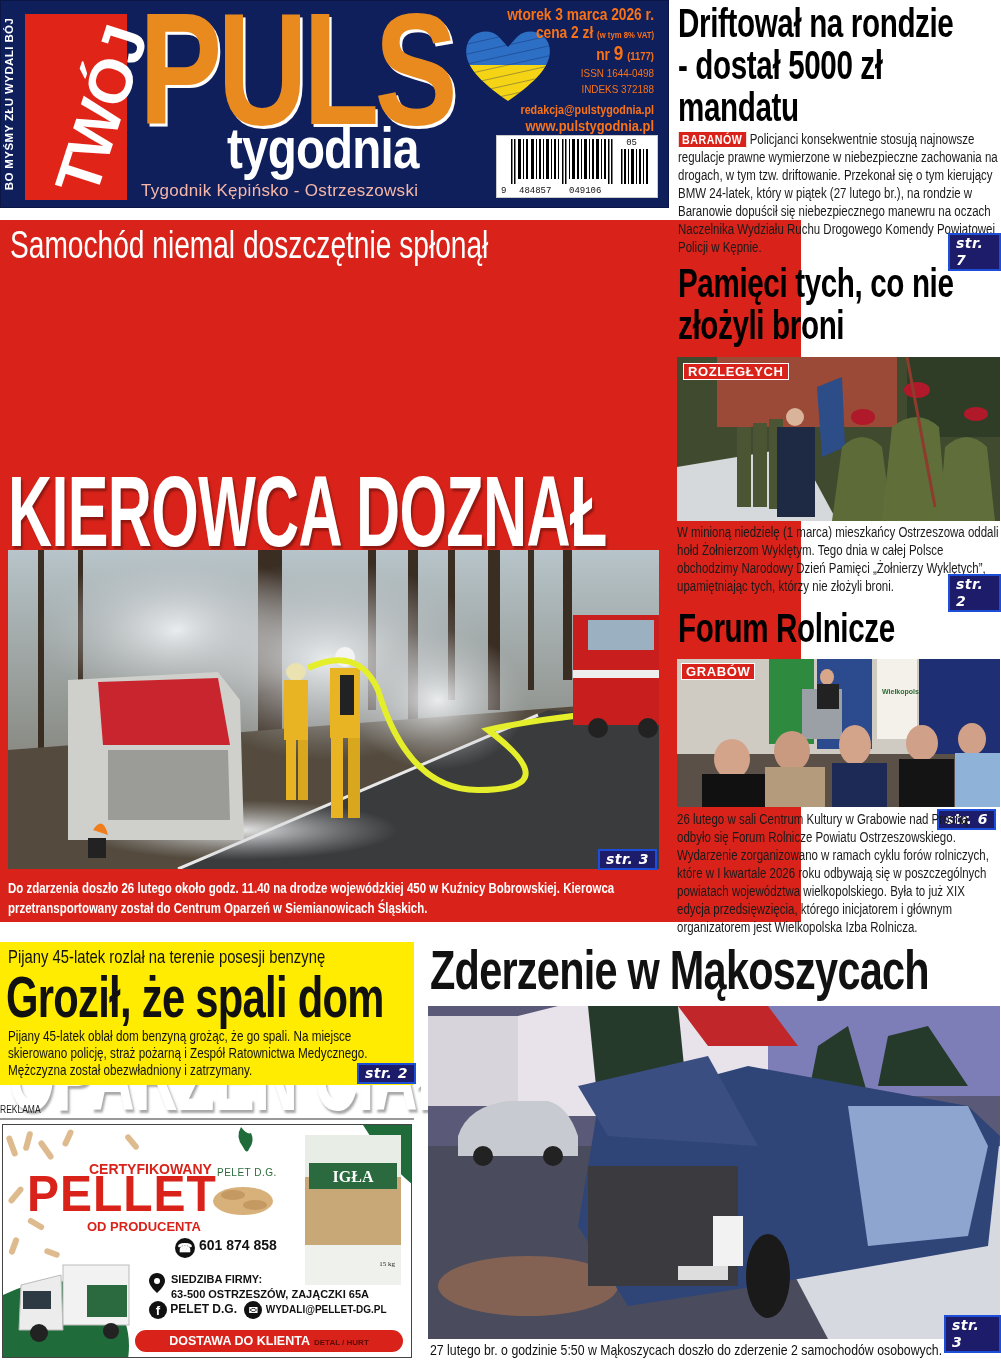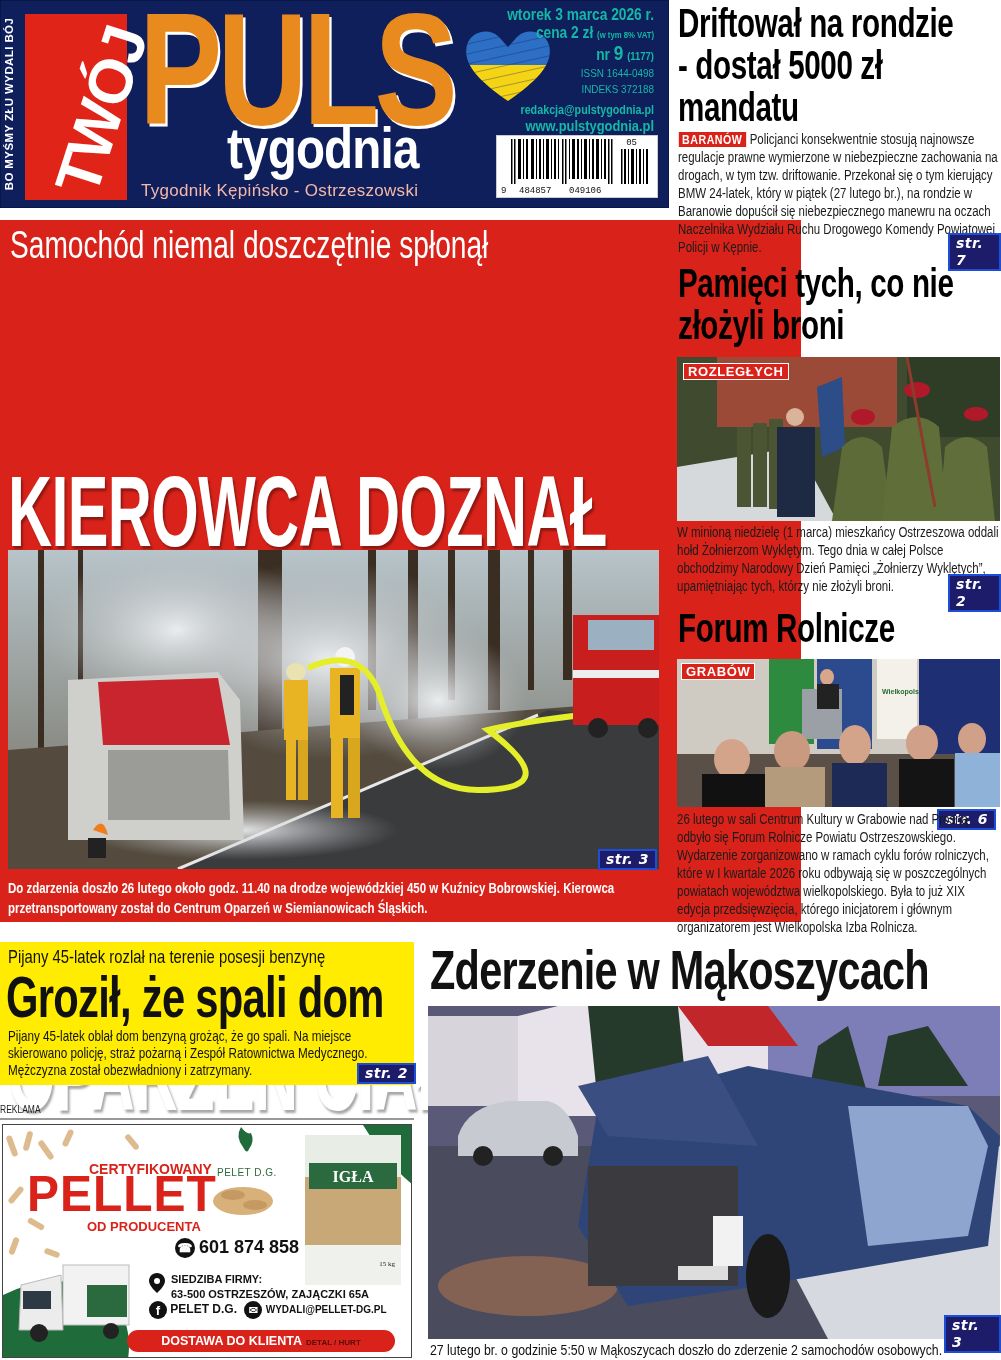--- a/index.html
+++ b/index.html
@@ -16,21 +16,21 @@
      color: #fff; font-size: 11.5px; font-weight: bold; letter-spacing: 0.4px; white-space: nowrap; width: 190px; text-align: center; }
   #twoj-box { left: 24px; top: 13px; width: 102px; height: 186px; background: #e02418; }
   #twoj { left: 40px; top: 180px; transform: rotate(-72deg); transform-origin: left top; color: #fff; font-weight: 900;
      font-size: 62px; letter-spacing: -2px; white-space: nowrap; font-family: "Liberation Sans", sans-serif; }
   #puls { left: 138px; top: -12px; color: #e98a1e; font-weight: 900; font-size: 160px; letter-spacing: -6px;
      font-family: "Liberation Sans", sans-serif; line-height: 1; text-shadow: 3px 3px 0 #fff; transform: scaleX(0.78); transform-origin: left top; white-space: nowrap; }
   #tygodnia { left: 226px; top: 118px; color: #fff; font-weight: 900; font-size: 58px; line-height: 1; letter-spacing: -1px;
      font-family: "Liberation Sans", sans-serif; transform: scaleX(0.82); transform-origin: left top; white-space: nowrap; }
   #subtitle { left: 140px; top: 180px; color: #f5b7a8; font-size: 17px; font-weight: normal; white-space: nowrap; letter-spacing: 0.3px; }
   #heart { left: 462px; top: 24px; width: 90px; height: 80px; }
-  #issue-info { right: 14px; top: 5px; width: 190px; text-align: right; color: #14b8a6; }
+  #issue-info { right: 14px; top: 5px; width: 190px; text-align: right; color: #f97316; }
   #issue-info .date { font-size: 16px; font-weight: bold; transform: scaleX(0.86); transform-origin: right top; white-space: nowrap; }
   #issue-info .price { font-size: 16px; font-weight: bold; white-space: nowrap; transform: scaleX(0.86); transform-origin: right top; }
   #issue-info .small { font-size: 9px; font-weight: bold; }
   #issue-info .nr { font-size: 16px; font-weight: bold; white-space: nowrap; transform: scaleX(0.86); transform-origin: right top; }
   #issue-info .meta { font-size: 11.5px; line-height: 16px; transform: scaleX(0.86); transform-origin: right top; white-space: nowrap; }
   #issue-info .email { font-size: 12.5px; font-weight: bold; margin-top: 6px; transform: scaleX(0.86); transform-origin: right top; white-space: nowrap; }
   #issue-info .www { font-size: 15px; font-weight: bold; transform: scaleX(0.86); transform-origin: right top; white-space: nowrap; }
   #barcode { left: 495px; top: 134px; width: 162px; height: 63px; background: #fff; border: 1px solid #ccc; }
   #barcode .bars { position: absolute; left: 10px; top: 3px; width: 144px; height: 45px; }
   #barcode .num { position: absolute; bottom: 1px; font-size: 9px; font-family: "Liberation Mono", monospace; color: #111; }
@@ -73,25 +73,25 @@
 
   #reklama { left: 0; top: 1104px; font-size: 10px; color: #222; transform: scaleX(0.85); transform-origin: left top; }
   #ad-rule { left: 0; top: 1118px; width: 414px; height: 2px; background: #999; }
 
   
   #ad { left: 2px; top: 1124px; width: 410px; height: 234px; background: #fff; border: 1px solid #444; overflow: hidden; }
   #ad .certy { position: absolute; left: 86px; top: 36px; color: #d9231a; font-weight: bold; font-size: 14px; }
   #ad .pellet { position: absolute; left: 24px; top: 40px; color: #d9231a; font-weight: bold; font-size: 50px; letter-spacing: 1px; transform: scaleX(0.96); transform-origin: left top; }
   #ad .odprod { position: absolute; left: 84px; top: 94px; color: #d9231a; font-weight: bold; font-size: 13px; }
   #ad .brand { position: absolute; left: 214px; top: 42px; color: #2b6b3b; font-size: 10px; letter-spacing: 0.5px; }
-  #ad .phone { position: absolute; left: 196px; top: 112px; font-weight: bold; font-size: 18px; color: #111; }
+  #ad .phone { position: absolute; left: 196px; top: 112px; font-weight: bold; font-size: 14px; color: #111; }
   #ad .siedz { position: absolute; left: 168px; top: 147px; font-weight: bold; font-size: 11px; color: #111; line-height: 15px; }
   #ad .fbrow { position: absolute; left: 146px; top: 176px; font-weight: bold; font-size: 12px; color: #111; white-space: nowrap; }
   #ad .fbrow .mail { font-size: 10px; }
-  #ad .delivery { position: absolute; left: 124px; top: 205px; width: 268px; height: 22px; background: #d9231a; border-radius: 11px; color: #fff;
+  #ad .delivery { position: absolute; left: 132px; top: 205px; width: 268px; height: 22px; background: #d9231a; border-radius: 11px; color: #fff;
      font-weight: bold; font-size: 12.5px; line-height: 22px; text-align: center; }
   #ad .delivery .dh { font-size: 8px; color: #5a0b06; margin-left: 4px; }
   .ad-ico { position: absolute; border-radius: 50%; background: #111; color: #fff; text-align: center; font-weight: bold; }
 
   
   #crash-title { left: 430px; top: 940px; font-size: 56px; font-weight: bold; line-height: 60px; transform: scaleX(0.74); transform-origin: left top; white-space: nowrap; letter-spacing: -1px; }
   #crash-photo { left: 428px; top: 1006px; width: 572px; height: 333px; overflow: hidden; }
   #crash-caption { left: 430px; top: 1341px; font-size: 15px; transform: scaleX(0.82); transform-origin: left top; white-space: nowrap; color: #111; }
   #crash-str { left: 944px; top: 1315px; }
 </style>

